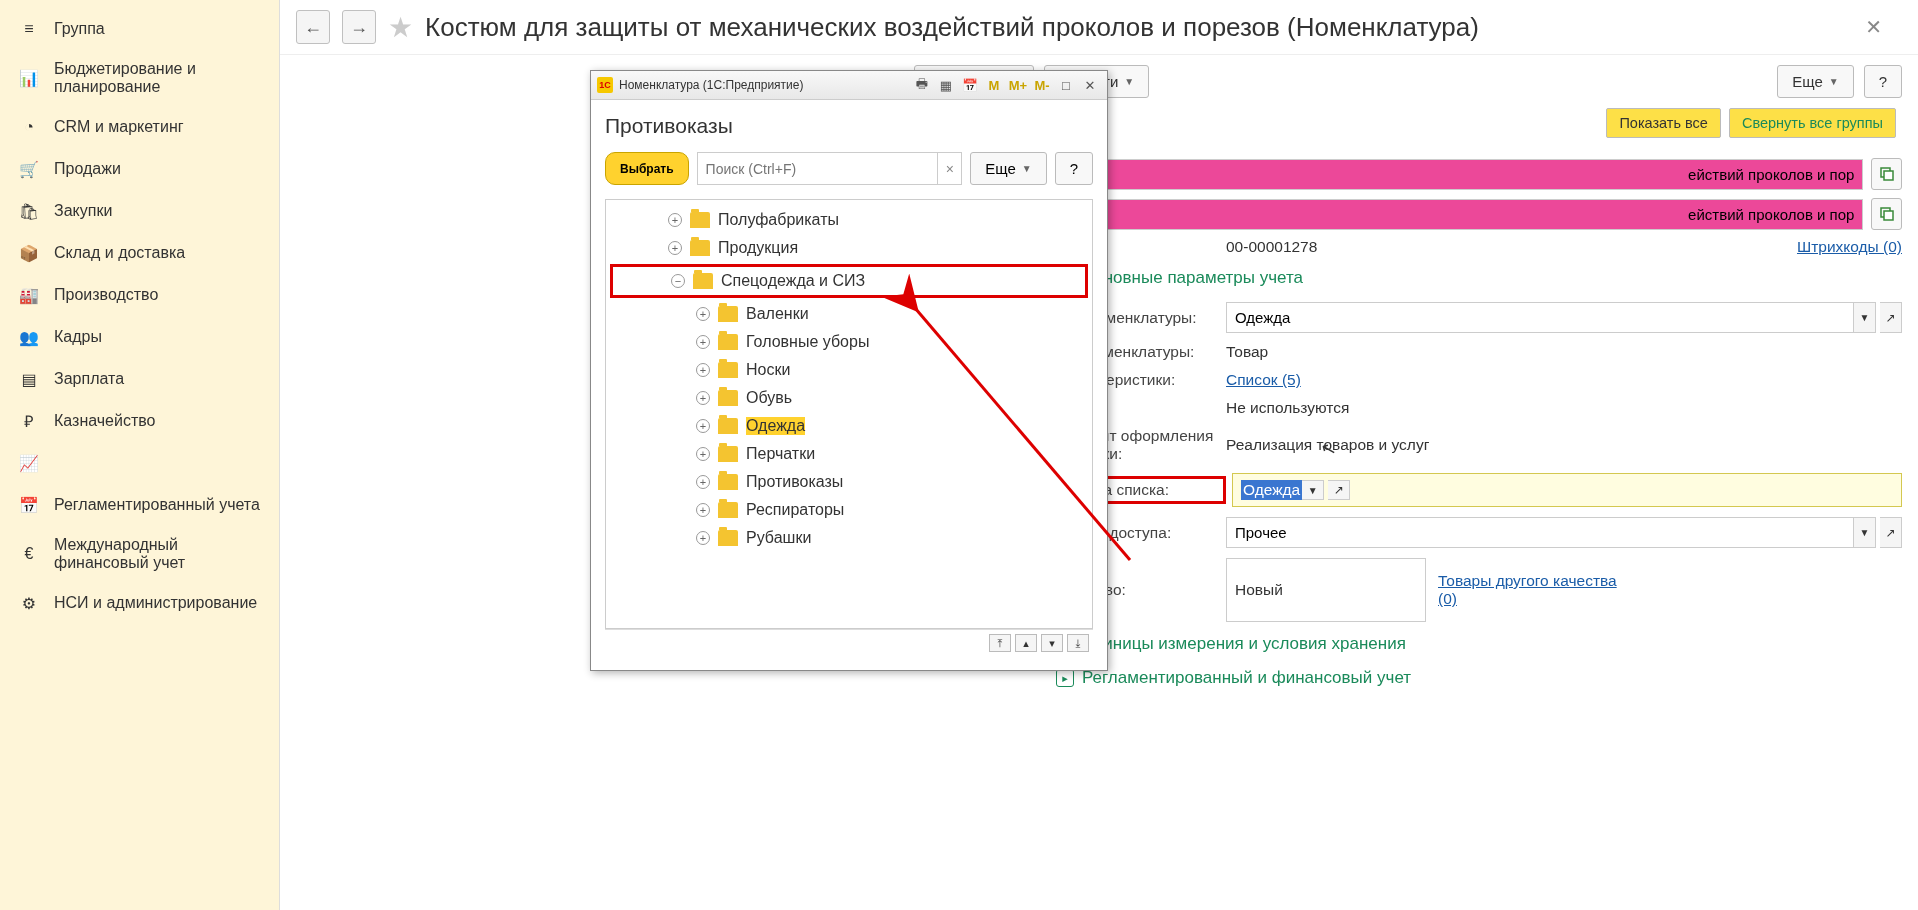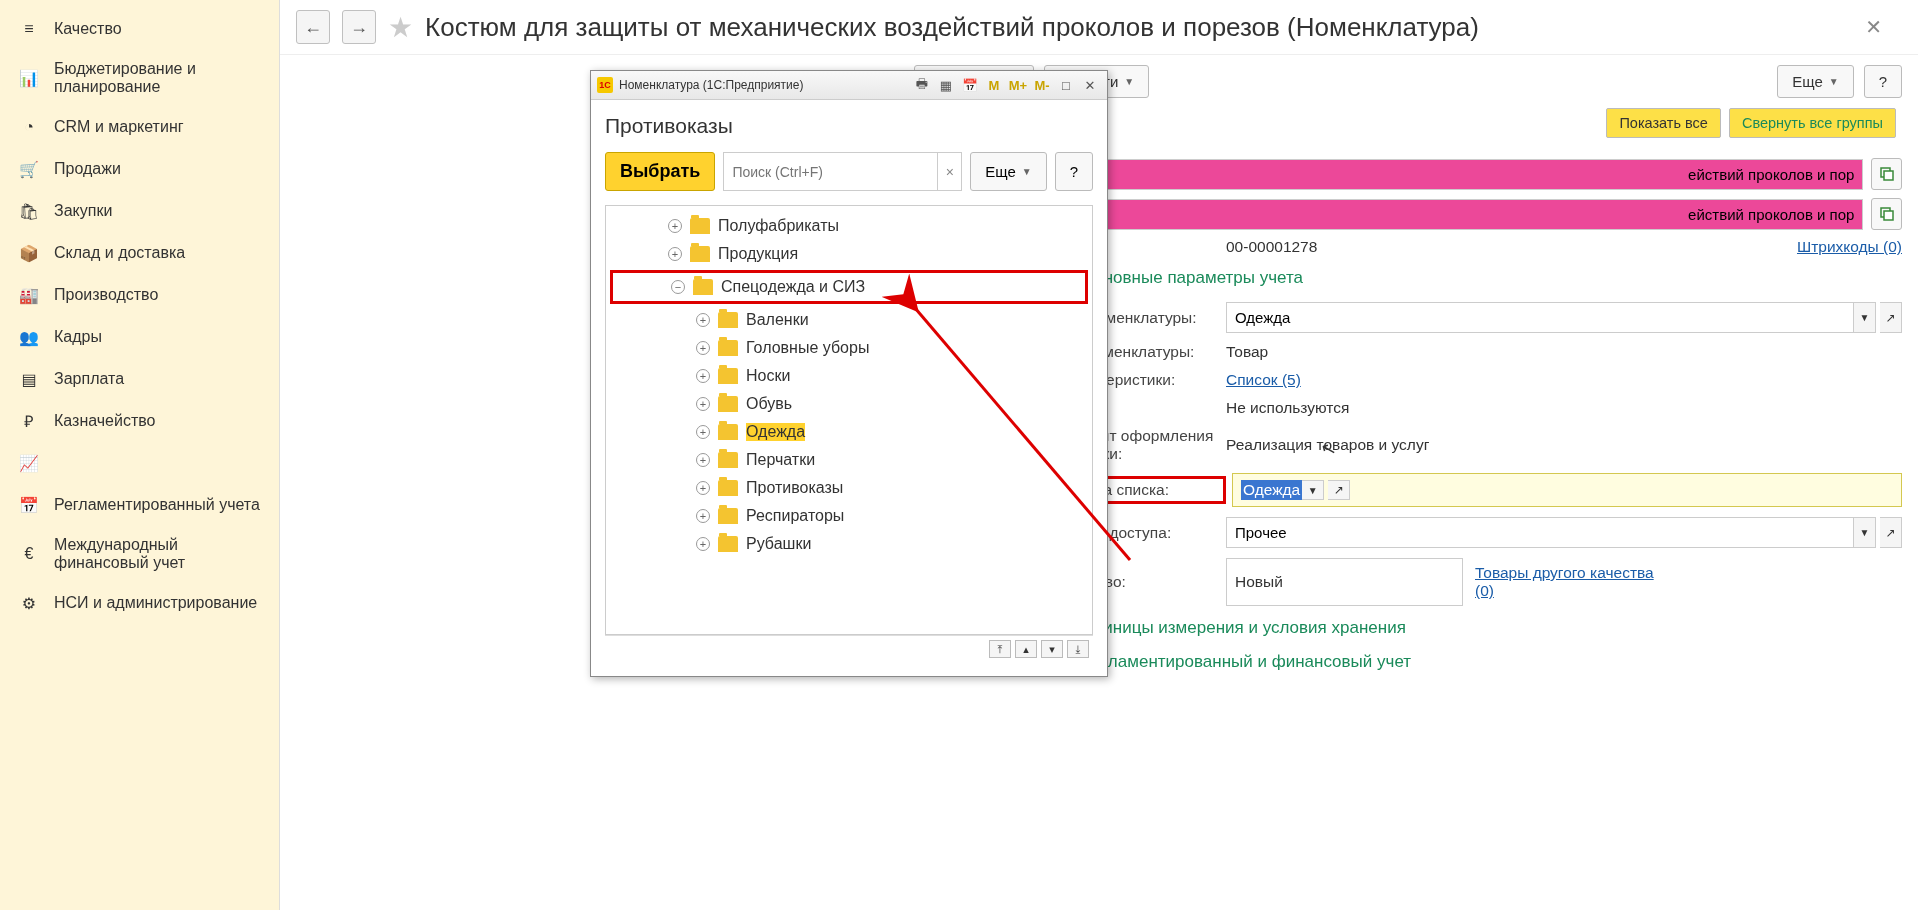--- a/index.html
+++ b/index.html
@@ -60,21 +60,21 @@
 
 
 .modal { position: absolute; left: 310px; top: 70px; width: 518px; border: 1px solid #888; box-shadow: 2px 2px 8px rgba(0,0,0,.3); background: #fff; z-index: 100; }
 .modal-titlebar { display: flex; align-items: center; gap: 6px; background: linear-gradient(#f8f8f8,#e8e8e8); border-bottom: 1px solid #ccc; padding: 4px 6px; font-size: 12px; }
 .modal-titlebar .logo1c { width:16px; height:16px; background:#f6c800; border-radius:2px; display:flex; align-items:center; justify-content:center; font-size:9px; font-weight:bold; color:#d00; }
 .modal-titlebar .tb-right { margin-left:auto; display:flex; gap:2px; }
 .modal-titlebar .tbx { width:22px; height:20px; display:flex; align-items:center; justify-content:center; font-size:13px; color:#555; cursor:pointer; border:1px solid transparent; }
 .modal-body { padding: 14px; }
 .modal-h1 { font-size: 21px; margin-bottom: 14px; }
 .modal-toolbar { display: flex; gap: 8px; margin-bottom: 14px; }
-.btn-yellow { background: #ffd22e; border:1px solid #c9a400; padding: 8px 14px; border-radius: 3px; cursor: pointer; font-size: 18px; font-weight:bold; }
+.btn-yellow { background: #ffd22e; border:1px solid #c9a400; padding: 8px 14px; border-radius: 10px; cursor: pointer; font-size: 12px; font-weight:bold; }
 .search-box { display:flex; flex:1; }
 .search-box input { flex:1; border:1px solid #ccc; padding:6px 8px; font-size:14px; }
 .search-box .clr { width:24px; border:1px solid #ccc; border-left:none; display:flex; align-items:center; justify-content:center; cursor:pointer; color:#888; }
 
 .tree { border: 1px solid #ccc; height: 430px; overflow: auto; padding: 6px 4px; font-size: 16px; background:#fff; position:relative; }
 .tree-item { display: flex; align-items: center; gap: 8px; padding: 5px 4px; cursor: pointer; }
 .tree-exp { width:14px; height:14px; border:1px solid #999; border-radius:7px; display:flex; align-items:center; justify-content:center; font-size:11px; line-height:1; color:#666; flex-shrink:0; }
 .folder-icon { width:20px; height:16px; background:#f4c430; border-radius:2px 2px 0 0; position:relative; flex-shrink:0; }
 .folder-icon::before { content:''; position:absolute; top:-3px; left:1px; width:8px; height:3px; background:#f4c430; border-radius:1px 1px 0 0; }
 .tree-label {}
@@ -89,21 +89,21 @@
 
 </style>
 </head>
 <body>
 
 <div class="app">
 
   <div class="sidebar">
     <div class="side-item">
         <span class="side-icon">≡</span>
-        <span>Качество</span>
+        <span>Группа</span>
       </div>
     <div class="side-item">
         <span class="side-icon">📊</span>
         <span>Бюджетирование и планирование</span>
       </div>
     <div class="side-item">
         <span class="side-icon">◔</span>
         <span>CRM и маркетинг</span>
       </div>
     <div class="side-item">
@@ -257,21 +257,21 @@
           <div class="form-row">
             <span class="form-label">Группа доступа:</span>
             <div class="form-input">
               <input value="Прочее" style="">
               <div class="dd-btn">▼</div>
               <div class="open-btn">↗</div>
             </div>
           </div>
           <div class="form-row">
             <span class="form-label">Качество:</span>
-            <span style="width:237px; border:1px solid #ccc; padding:14px 8px">Новый</span>
+            <span style="width:200px; border:1px solid #ccc; padding:22px 8px">Новый</span>
             <span style="width:12px"></span>
             <span class="link" style="max-width:200px">Товары другого качества (0)</span>
           </div>
 
           <div class="section-header">
             <span class="sec-chevron">▸</span>
             <span>Единицы измерения и условия хранения</span>
           </div>
           <div class="section-header">
             <span class="sec-chevron">▸</span>

